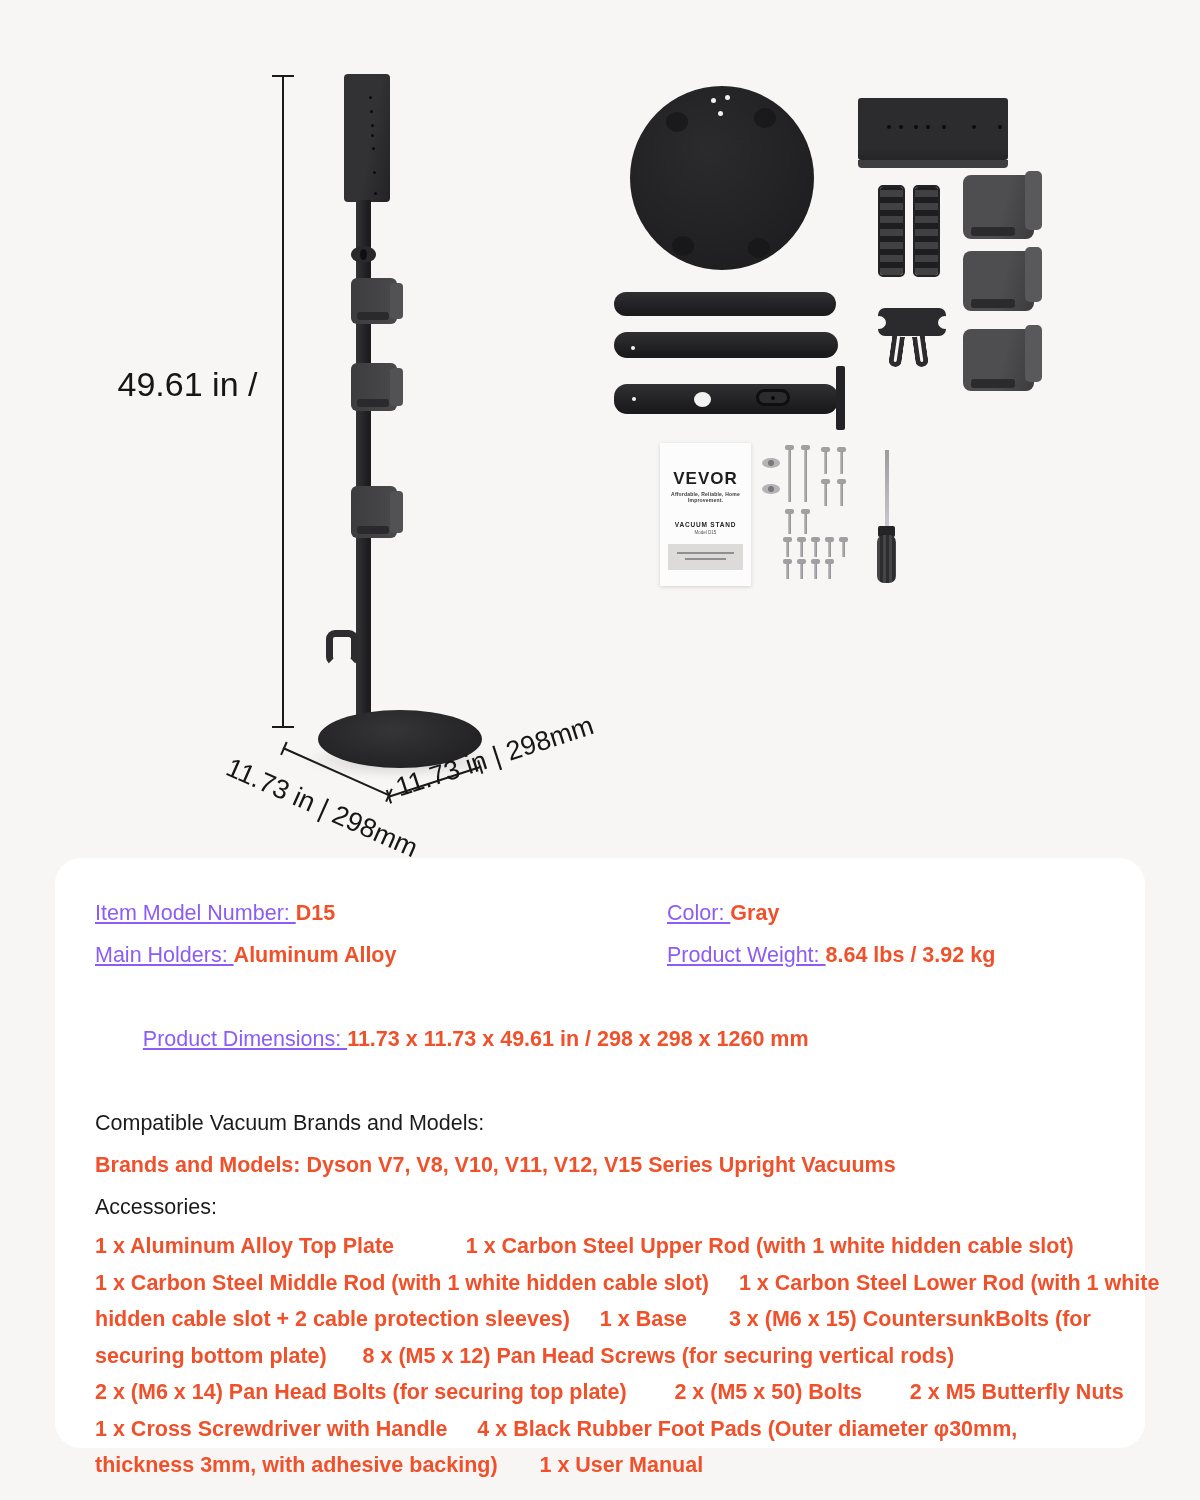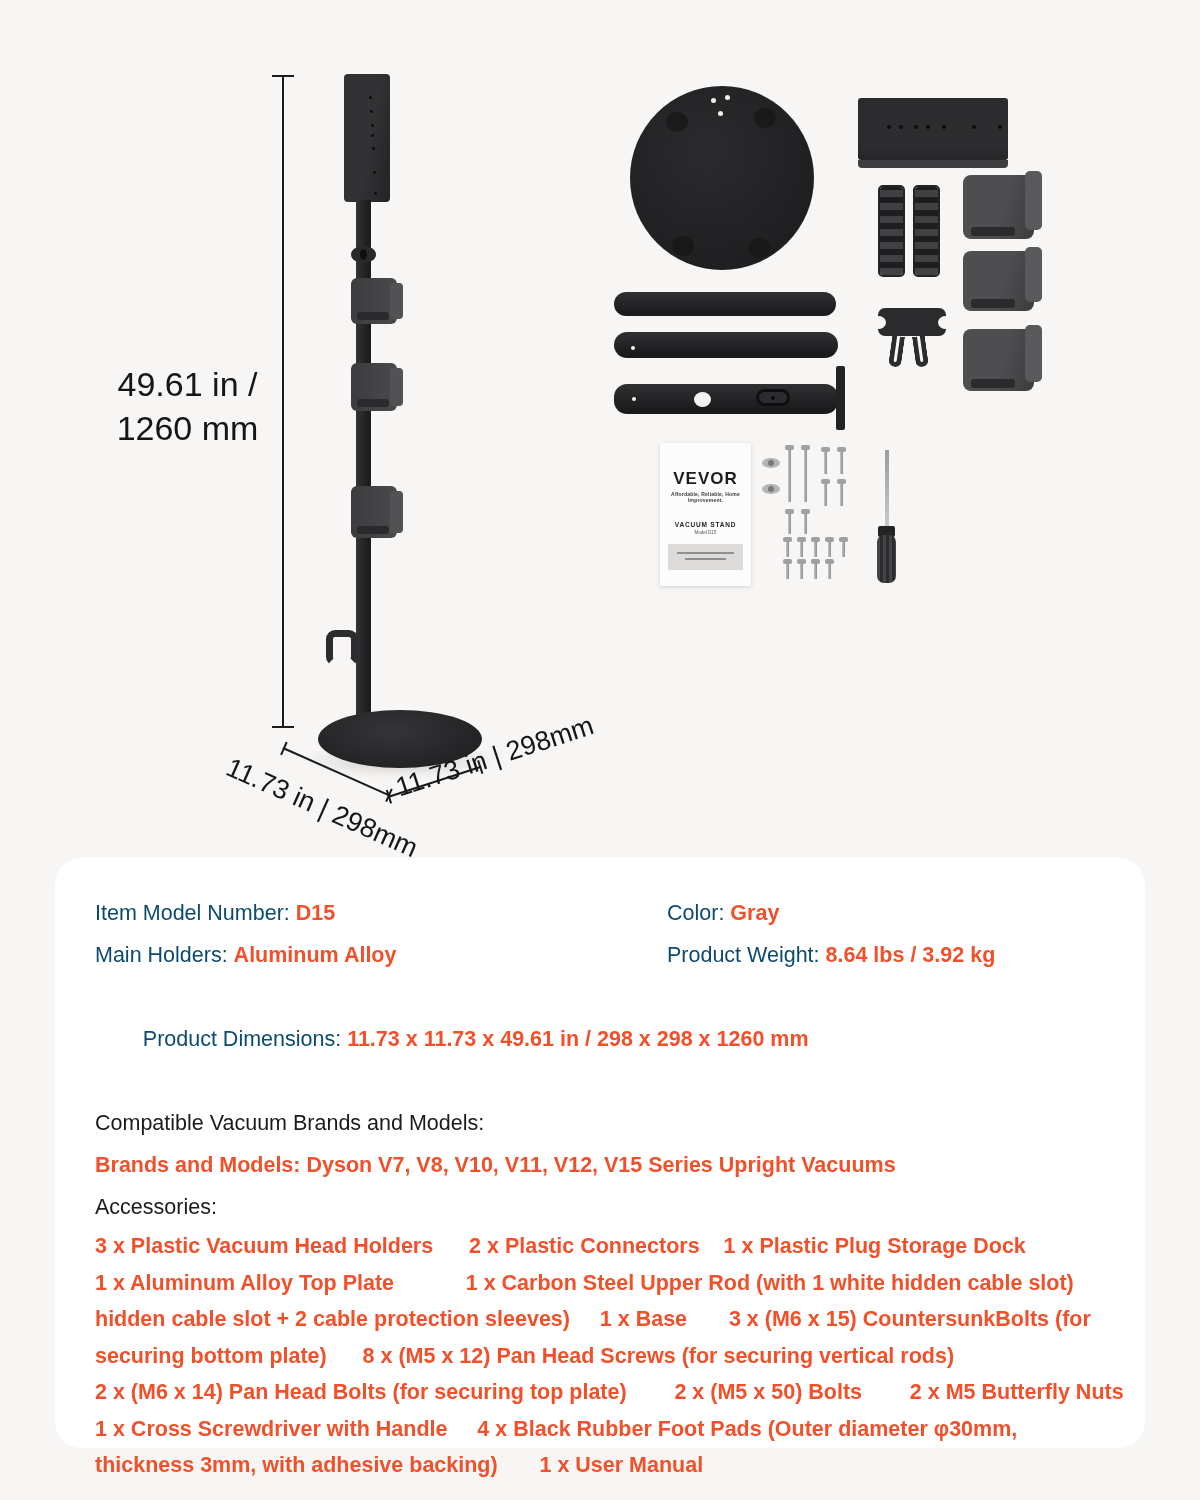--- a/index.html
+++ b/index.html
@@ -86,35 +86,34 @@
   .sd-shaft { left:885px; top:450px; width:4px; height:78px; background:linear-gradient(#9c9c9e,#c9c9cb); }
   .sd-collar { left:878px; top:526px; width:17px; height:11px; background:#242426; border-radius:2px; }
   .sd-handle { left:877px; top:535px; width:19px; height:48px; border-radius:7px;
     background:repeating-linear-gradient(90deg,#454547 0 3px,#2c2c2e 3px 6px); }
 
   
   .panel { left:55px; top:858px; width:1090px; height:590px; background:#ffffff; border-radius:26px; }
   .panel-inner { padding:34px 40px 0 40px; font-size:21.5px; }
   .srow { line-height:42px; white-space:pre; }
   .srow.two { display:grid; grid-template-columns:572px auto; }
-  .lab { color:#0c4a6e; }
+  .lab { color:#8b5cf6;text-decoration:underline; }
   .val { color:var(--accent); font-weight:700; }
   .heading { color:#1b1b1d; }
   .acc-line { line-height:36.5px; font-weight:700; color:var(--accent); white-space:pre; }
 </style>
 </head>
 <body>
 
 <div id="app">
 
   <div class="abs">
     <div class="abs dim-v"></div>
     <div class="abs height-label">
       <div>49.61 in /</div>
-      <div>1260 mm</div>
     </div>
 
     <div class="abs stand-topplate">
       <span class="hole" style="left:25px;top:22px;width:3px;height:3px;"></span>
       <span class="hole" style="left:26px;top:36px;width:3px;height:3px;"></span>
       <span class="hole" style="left:27px;top:50px;width:3px;height:3px;"></span>
       <span class="hole" style="left:27px;top:60px;width:3px;height:3px;"></span>
       <span class="hole" style="left:28px;top:73px;width:3px;height:3px;"></span>
       <span class="hole" style="left:29px;top:97px;width:3px;height:3px;"></span>
       <span class="hole" style="left:30px;top:118px;width:3px;height:3px;"></span>
@@ -228,22 +227,22 @@
       <div class="srow two">
         <p><span class="lab">Main Holders: </span><span class="val">Aluminum Alloy</span></p>
         <p><span class="lab">Product Weight: </span><span class="val">8.64 lbs / 3.92 kg</span></p>
       </div>
       <div class="srow">
         <span class="lab">Product Dimensions: </span><span class="val">11.73 x 11.73 x 49.61 in / 298 x 298 x 1260 mm</span>
       </div>
       <div class="srow heading">Compatible Vacuum Brands and Models:</div>
       <div class="srow val">Brands and Models: Dyson V7, V8, V10, V11, V12, V15 Series Upright Vacuums</div>
       <div class="srow heading">Accessories:</div>
-      <div class="acc-line">3 x Plastic Vacuum Head Holders      2 x Plastic Connectors    1 x Plastic Plug Storage Dock</div>
       <div class="acc-line">1 x Aluminum Alloy Top Plate            1 x Carbon Steel Upper Rod (with 1 white hidden cable slot)</div>
+      <div class="acc-line">1 x Carbon Steel Middle Rod (with 1 white hidden cable slot)     1 x Carbon Steel Lower Rod (with 1 white</div>
       <div class="acc-line">hidden cable slot + 2 cable protection sleeves)     1 x Base       3 x (M6 x 15) CountersunkBolts (for</div>
       <div class="acc-line">securing bottom plate)      8 x (M5 x 12) Pan Head Screws (for securing vertical rods)</div>
       <div class="acc-line">2 x (M6 x 14) Pan Head Bolts (for securing top plate)        2 x (M5 x 50) Bolts        2 x M5 Butterfly Nuts</div>
       <div class="acc-line">1 x Cross Screwdriver with Handle     4 x Black Rubber Foot Pads (Outer diameter φ30mm,</div>
       <div class="acc-line">thickness 3mm, with adhesive backing)       1 x User Manual</div>
     </div>
   </div>
 </div>
 
 </body></html>

